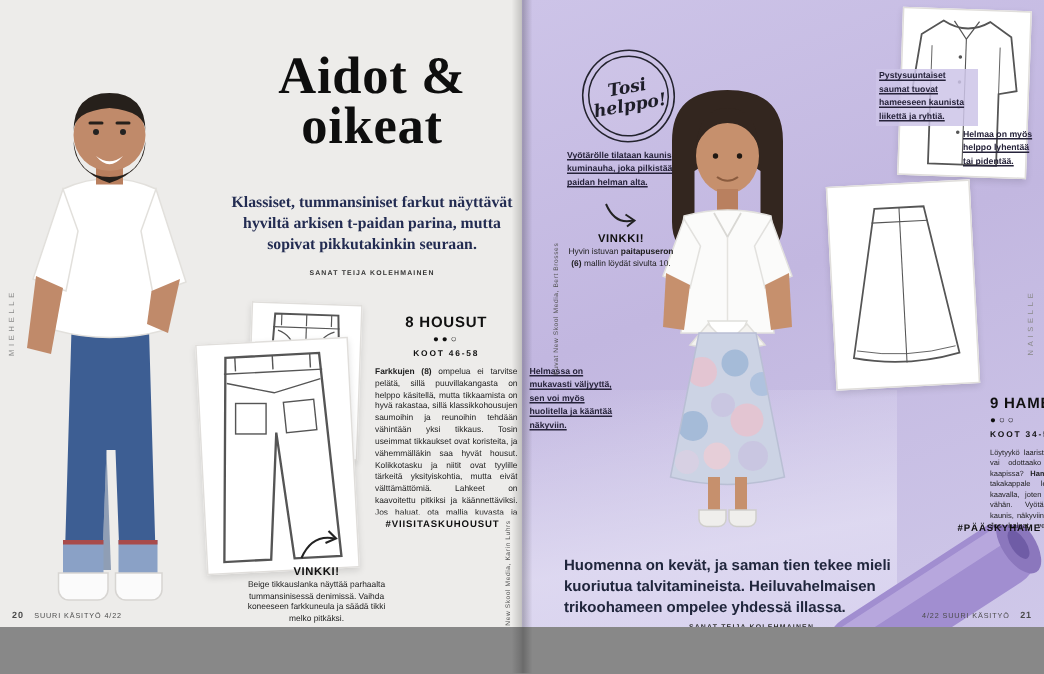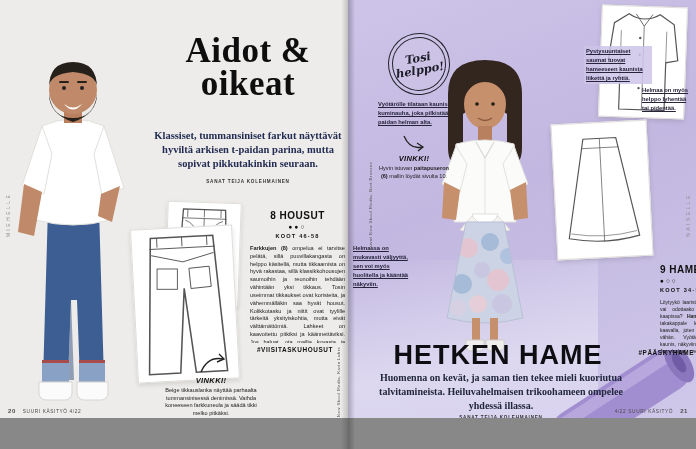--- a/index.html
+++ b/index.html
@@ -12,35 +12,35 @@
     background:linear-gradient(to right,rgba(0,0,0,0) 0%,rgba(0,0,0,.16) 45%,rgba(0,0,0,.22) 55%,rgba(0,0,0,0) 100%);}
   .abs{position:absolute;}
   .headline-left{font-family:"Liberation Serif",serif;font-weight:900;font-size:35px;line-height:.95;color:#0e0e0e;text-align:center;letter-spacing:.5px;}
   .intro-left{font-family:"Liberation Serif",serif;font-weight:700;font-size:10.5px;line-height:1.35;color:#232c52;text-align:center;}
   .byline{font-size:4.6px;letter-spacing:.8px;color:#333;font-weight:700;text-align:center;text-transform:uppercase;}
   .sec-title{font-weight:800;font-size:10px;letter-spacing:.5px;color:#101010;text-align:center;}
   .sec-dots{font-size:6.5px;letter-spacing:2px;color:#101010;text-align:center;margin-top:2px;}
   .sec-sizes{font-size:5.6px;font-weight:700;letter-spacing:1.2px;color:#101010;text-align:center;margin-top:3px;}
   .sec-body{font-size:5.6px;line-height:1.4;color:#1d1d1d;text-align:justify;margin-top:6px;}
   .hashtag{font-size:6.4px;font-weight:800;letter-spacing:.6px;color:#101010;text-align:center;}
-  .tip-title{font-size:7.5px;font-weight:800;color:#101010;text-align:center;letter-spacing:.4px;font-style:italic;}
+  .tip-title{font-size:7.5px;font-weight:800;color:#101010;text-align:center;letter-spacing:.4px;}
   .tip-body{font-size:5.6px;line-height:1.38;color:#1d1d1d;text-align:center;margin-top:2px;}
   .callout{font-size:5.8px;line-height:1.55;color:#26233a;font-weight:600;}
   .callout span{text-decoration:underline;}
   .vcredit{font-size:4.4px;color:#555;letter-spacing:.4px;white-space:nowrap;transform:rotate(-90deg);transform-origin:left top;}
   .margin-label{font-size:5px;color:#8a8a8a;letter-spacing:2.5px;white-space:nowrap;transform:rotate(-90deg);transform-origin:center center;}
   .footer{font-size:4.8px;color:#4a4a4a;letter-spacing:.6px;}
   .footer b{font-size:6px;}
   .card{position:absolute;background:#ffffff;border:1px solid #e0dedb;box-shadow:0 2px 5px rgba(0,0,0,.12);}
   .badge{width:60px;height:60px;border:1.6px solid #23232e;border-radius:50%;display:flex;align-items:center;justify-content:center;
     transform:rotate(-10deg);background:rgba(255,255,255,.06);}
   .badge-inner{width:52px;height:52px;border:1px solid #23232e;border-radius:50%;display:flex;align-items:center;justify-content:center;
     font-family:"DejaVu Serif",serif;font-style:italic;font-weight:700;font-size:11.5px;line-height:1.05;color:#1d1d28;text-align:center;}
   .headline-right{font-size:27px;font-weight:800;letter-spacing:1px;color:#0d0d12;text-align:center;font-stretch:condensed;}
-  .intro-right{font-family:Liberation Serif, serif;font-weight:700;font-size:10px;line-height:1.4;color:#20263c;text-align:center;}
+  .intro-right{font-family:Liberation Sans, sans-serif;font-weight:700;font-size:10px;line-height:1.4;color:#20263c;text-align:left;}
   .clip{overflow:hidden;}
 </style>
 </head>
 <body>
 
 <div class="spread">
 
   <div class="page page-left">
 
     <svg class="abs" style="left:2px;top:8px;" width="150" height="434" viewBox="0 0 150 434">
@@ -239,21 +239,20 @@
     </div>
     <div class="card" style="left:206px;top:122px;width:94px;height:134px;transform:rotate(-3deg);">
       <svg width="94" height="134" viewBox="0 0 80 100">
         <path d="M26,6 H54 L70,90 Q40,97 10,90 Z" fill="#ffffff" stroke="#555555" stroke-width="1"></path>
         <line x1="24" y1="14" x2="56" y2="14" stroke="#555555" stroke-width=".6"></line>
         <line x1="40" y1="6" x2="40" y2="94" stroke="#555555" stroke-width=".6"></line>
         <path d="M12,86 Q40,92 68,86" fill="none" stroke="#555555" stroke-width=".5"></path>
       </svg>
     </div>
 
-    <div class="abs headline-right" style="left:30px;top:340px;width:240px;">HETKEN HAME</div>
     <div class="abs intro-right" style="left:28px;top:371px;width:250px;">Huomenna on kevät, ja saman tien tekee mieli kuoriutua talvitamineista. Heiluvahelmaisen trikoohameen ompelee yhdessä illassa.</div>
     <div class="abs byline" style="left:28px;top:415px;width:250px;">SANAT TEIJA KOLEHMAINEN</div>
 
     <div class="abs" style="left:268px;top:264px;width:78px;margin-left:44px;">
       <div class="sec-title" style="text-align:left;">9 HAME</div>
       <div class="sec-dots" style="text-align:left;">●○○</div>
       <div class="sec-sizes" style="text-align:left;">KOOT 34-54</div>
       <div class="sec-body clip" style="max-height:56px;font-size:5px;"><span>Löytyykö laarista ihana trikoopala vai odottaako se jo omassa kaapissa? </span><b>Hameen (9)</b><span> etu- ja takakappale leikataan samalla kaavalla, joten jäljennettävää on vähän. Vyötärölle ommellaan kaunis, näkyviin jäävä kuminauha. Jos haluat, venytä kuminauhaa ommellessasi hieman, niin saat helmaan kevyttä poimutusta.</span></div>
     </div>
     <div class="abs hashtag" style="left:264px;top:349px;width:82px;text-align:right;">#PÄÄSKYHAME</div>

